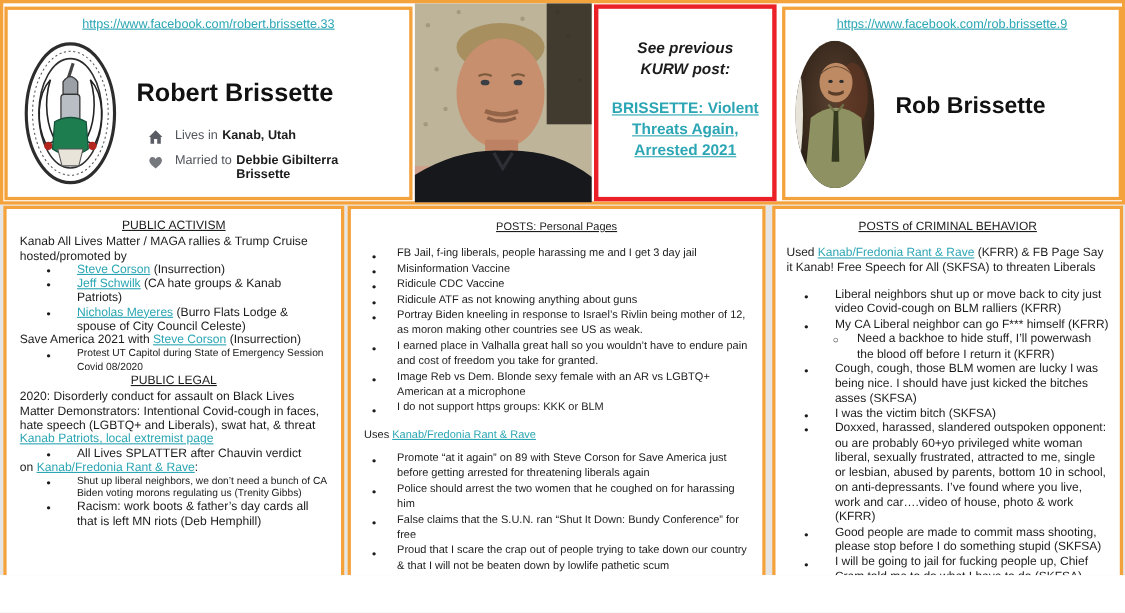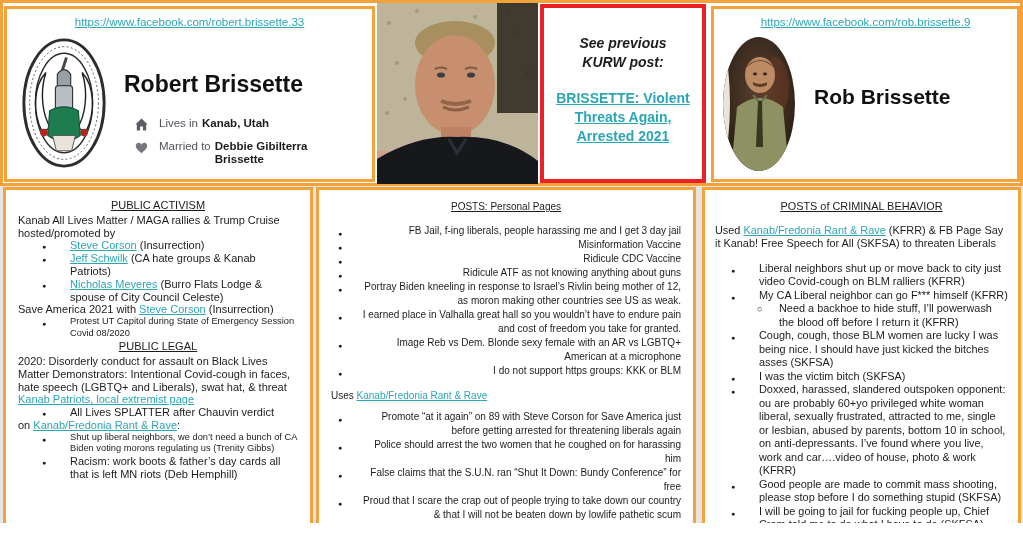--- a/index.html
+++ b/index.html
@@ -39,21 +39,21 @@
   .hd{text-align:center;text-decoration:underline;margin:1px 0 2px;}
   .personal .hd{margin-bottom:10px;}
   .criminal .hd{margin-bottom:10px;}
   p{margin:0;}
   .mt{margin-top:11px;}
   .mt-s{margin-top:7px;}
   ul{margin:0;padding:0;list-style:none;}
   li{position:relative;}
   .activism li{padding-left:52px;}
   .activism li::before{content:"●";position:absolute;left:24px;top:2px;font-size:7px;}
-  .personal li{padding-left:30px;text-align:right;}
+  .personal li{padding-left:30px;}
   .personal li::before{content:"●";position:absolute;left:7px;top:3px;font-size:7px;}
   .criminal li{padding-left:44px;}
   .criminal li::before{content:"●";position:absolute;left:16px;top:2px;font-size:7px;}
   li.small{font-size:9.3px;line-height:11.5px;}
   li.sub{padding-left:64px;}
   .criminal li.sub::before{content:"○";left:42px;top:1px;font-size:9px;}
 </style>
 </head>
 <body>
 

